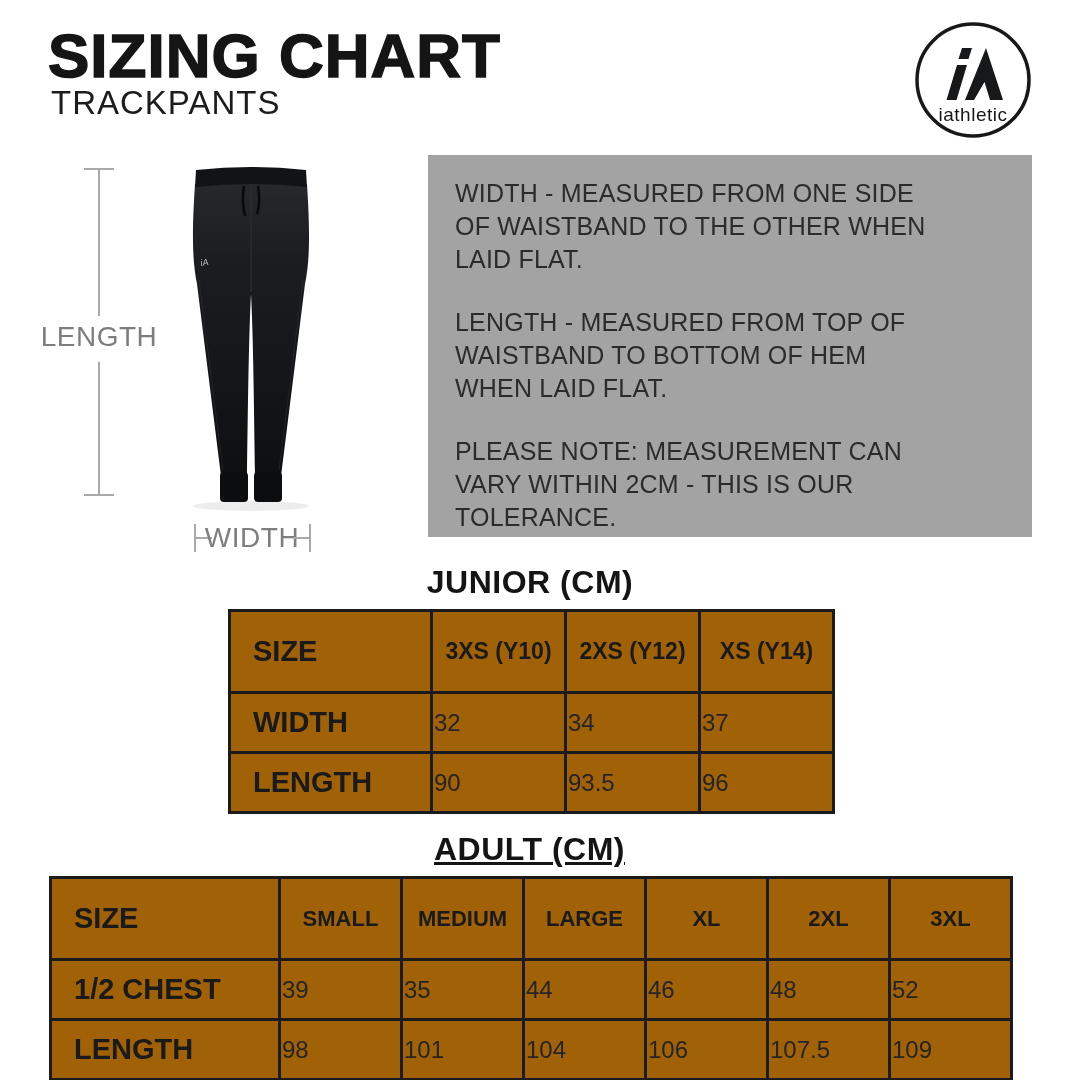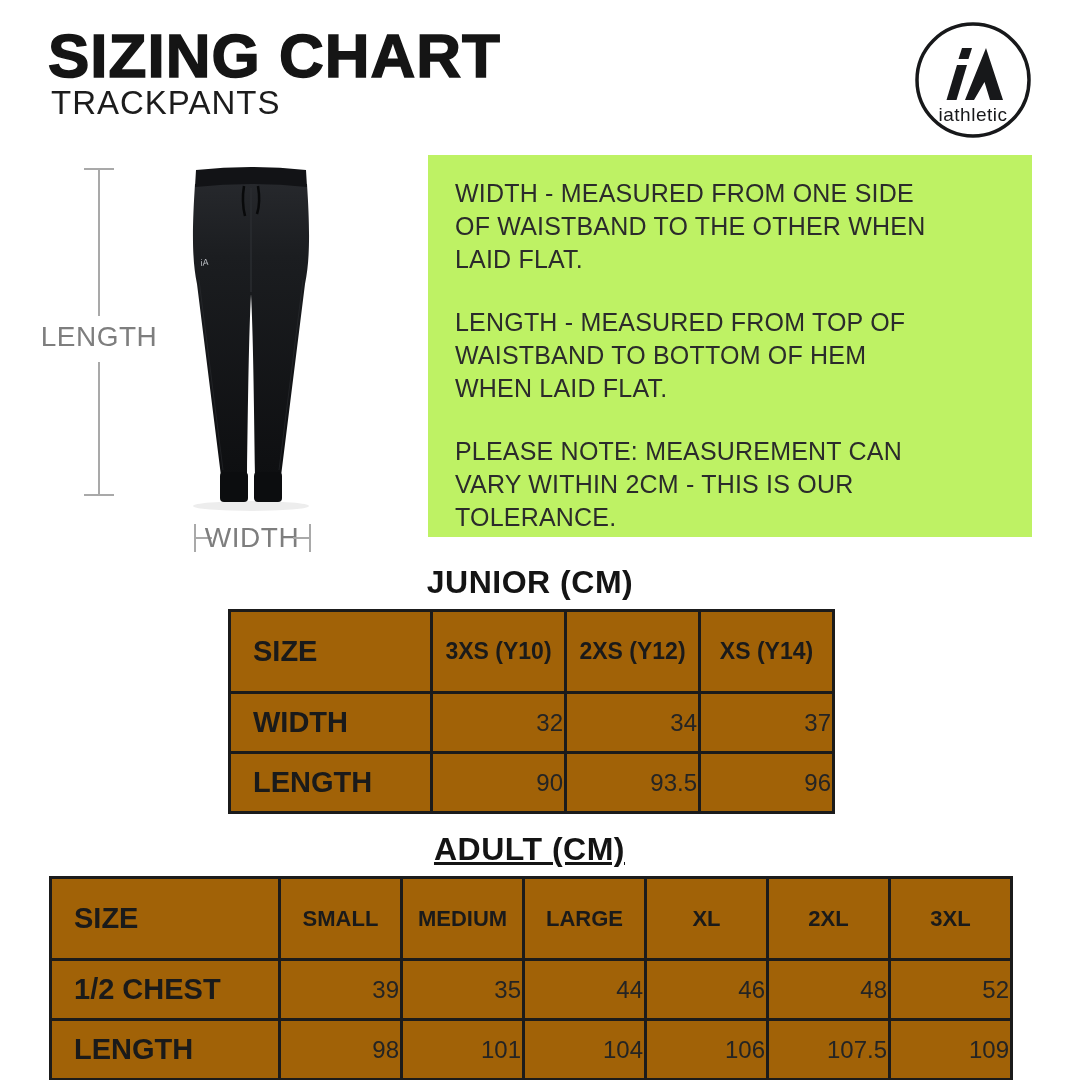--- a/index.html
+++ b/index.html
@@ -17,38 +17,38 @@
   .mline{position:absolute;background:#a9a9a9;}
   .mlabel{position:absolute;color:#7e7e7e;font-size:28px;letter-spacing:0.5px;}
   .len-label{left:34px;top:321px;width:130px;text-align:center;}
   .w-label{left:196px;top:522px;width:112px;text-align:center;}
 
   
   .pants{position:absolute;left:183px;top:160px;}
 
   
   .note-panel{position:absolute;left:428px;top:155px;width:604px;height:382px;
-              background:#bef264;box-sizing:border-box;padding:22px 30px 0 27px;}
+              background:#a3a3a3;box-sizing:border-box;padding:22px 30px 0 27px;}
   .note-panel p{margin:0 0 30px 0;font-size:25px;line-height:33px;color:#2b2b2b;
                 letter-spacing:0.2px;white-space:pre-line;}
 
   
   .tbl-heading{position:absolute;text-align:center;font-size:32px;font-weight:bold;
                color:#141414;letter-spacing:0.5px;}
   .jr-heading{left:228px;top:564px;width:604px;}
   .ad-heading{left:49px;top:831px;width:961px;text-decoration:underline;}
 
   table{position:absolute;border-collapse:collapse;table-layout:fixed;background:#a16207;}
   .jr-table{left:228px;top:609px;width:604px;}
   .ad-table{left:49px;top:876px;width:961px;}
   td{border:3px solid #1b1b1b;height:55px;vertical-align:middle;overflow:hidden;}
   td.rowlab{font-size:29px;font-weight:bold;text-align:left;padding-left:22px;color:#1a1a1a;}
   td.colhead{font-size:23px;font-weight:bold;text-align:center;color:#1a1a1a;padding:12px 2px;}
   .ad-table td.colhead{font-size:22px;}
-  td.val{font-size:24px;font-weight:400;text-align:right;color:#242424;margin-top:44px;}
+  td.val{font-size:24px;font-weight:400;text-align:left;color:#242424;margin-top:44px;}
 </style>
 </head>
 <body>
 
 <div class="page">
 
   <div class="title">SIZING CHART</div>
   <div class="subtitle">TRACKPANTS</div>
 
   <svg class="logo" viewBox="0 0 126 126">

